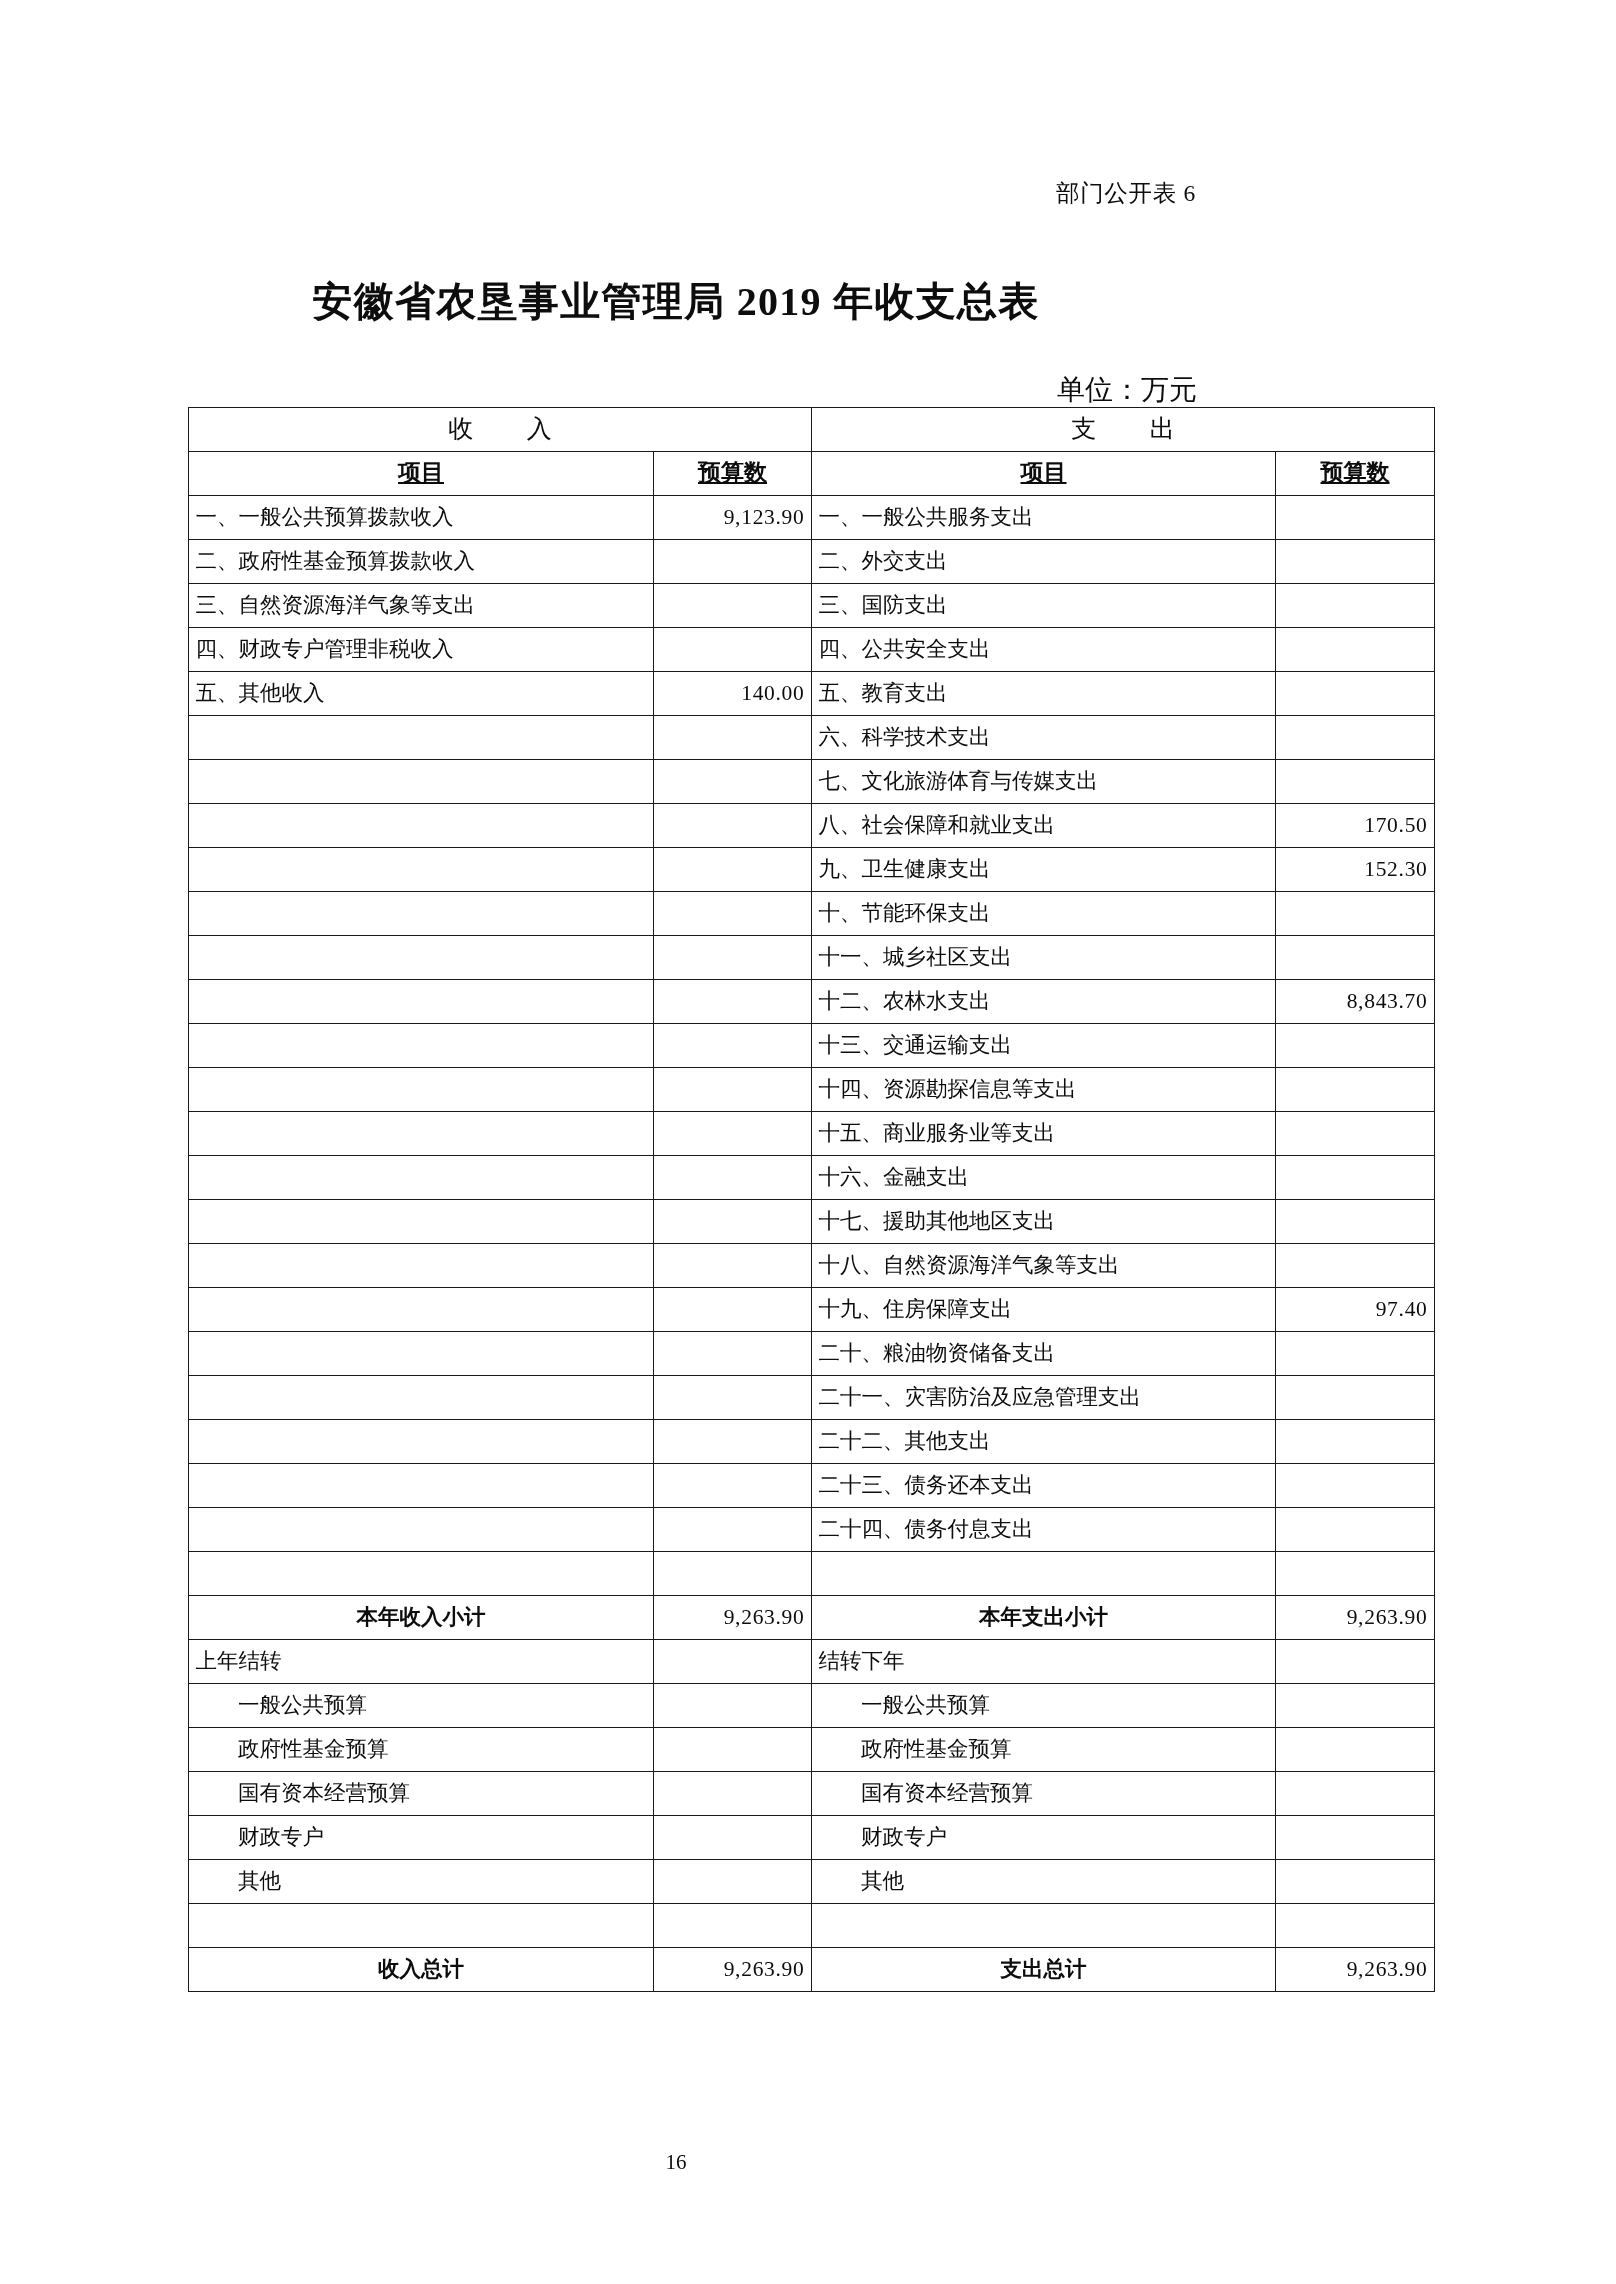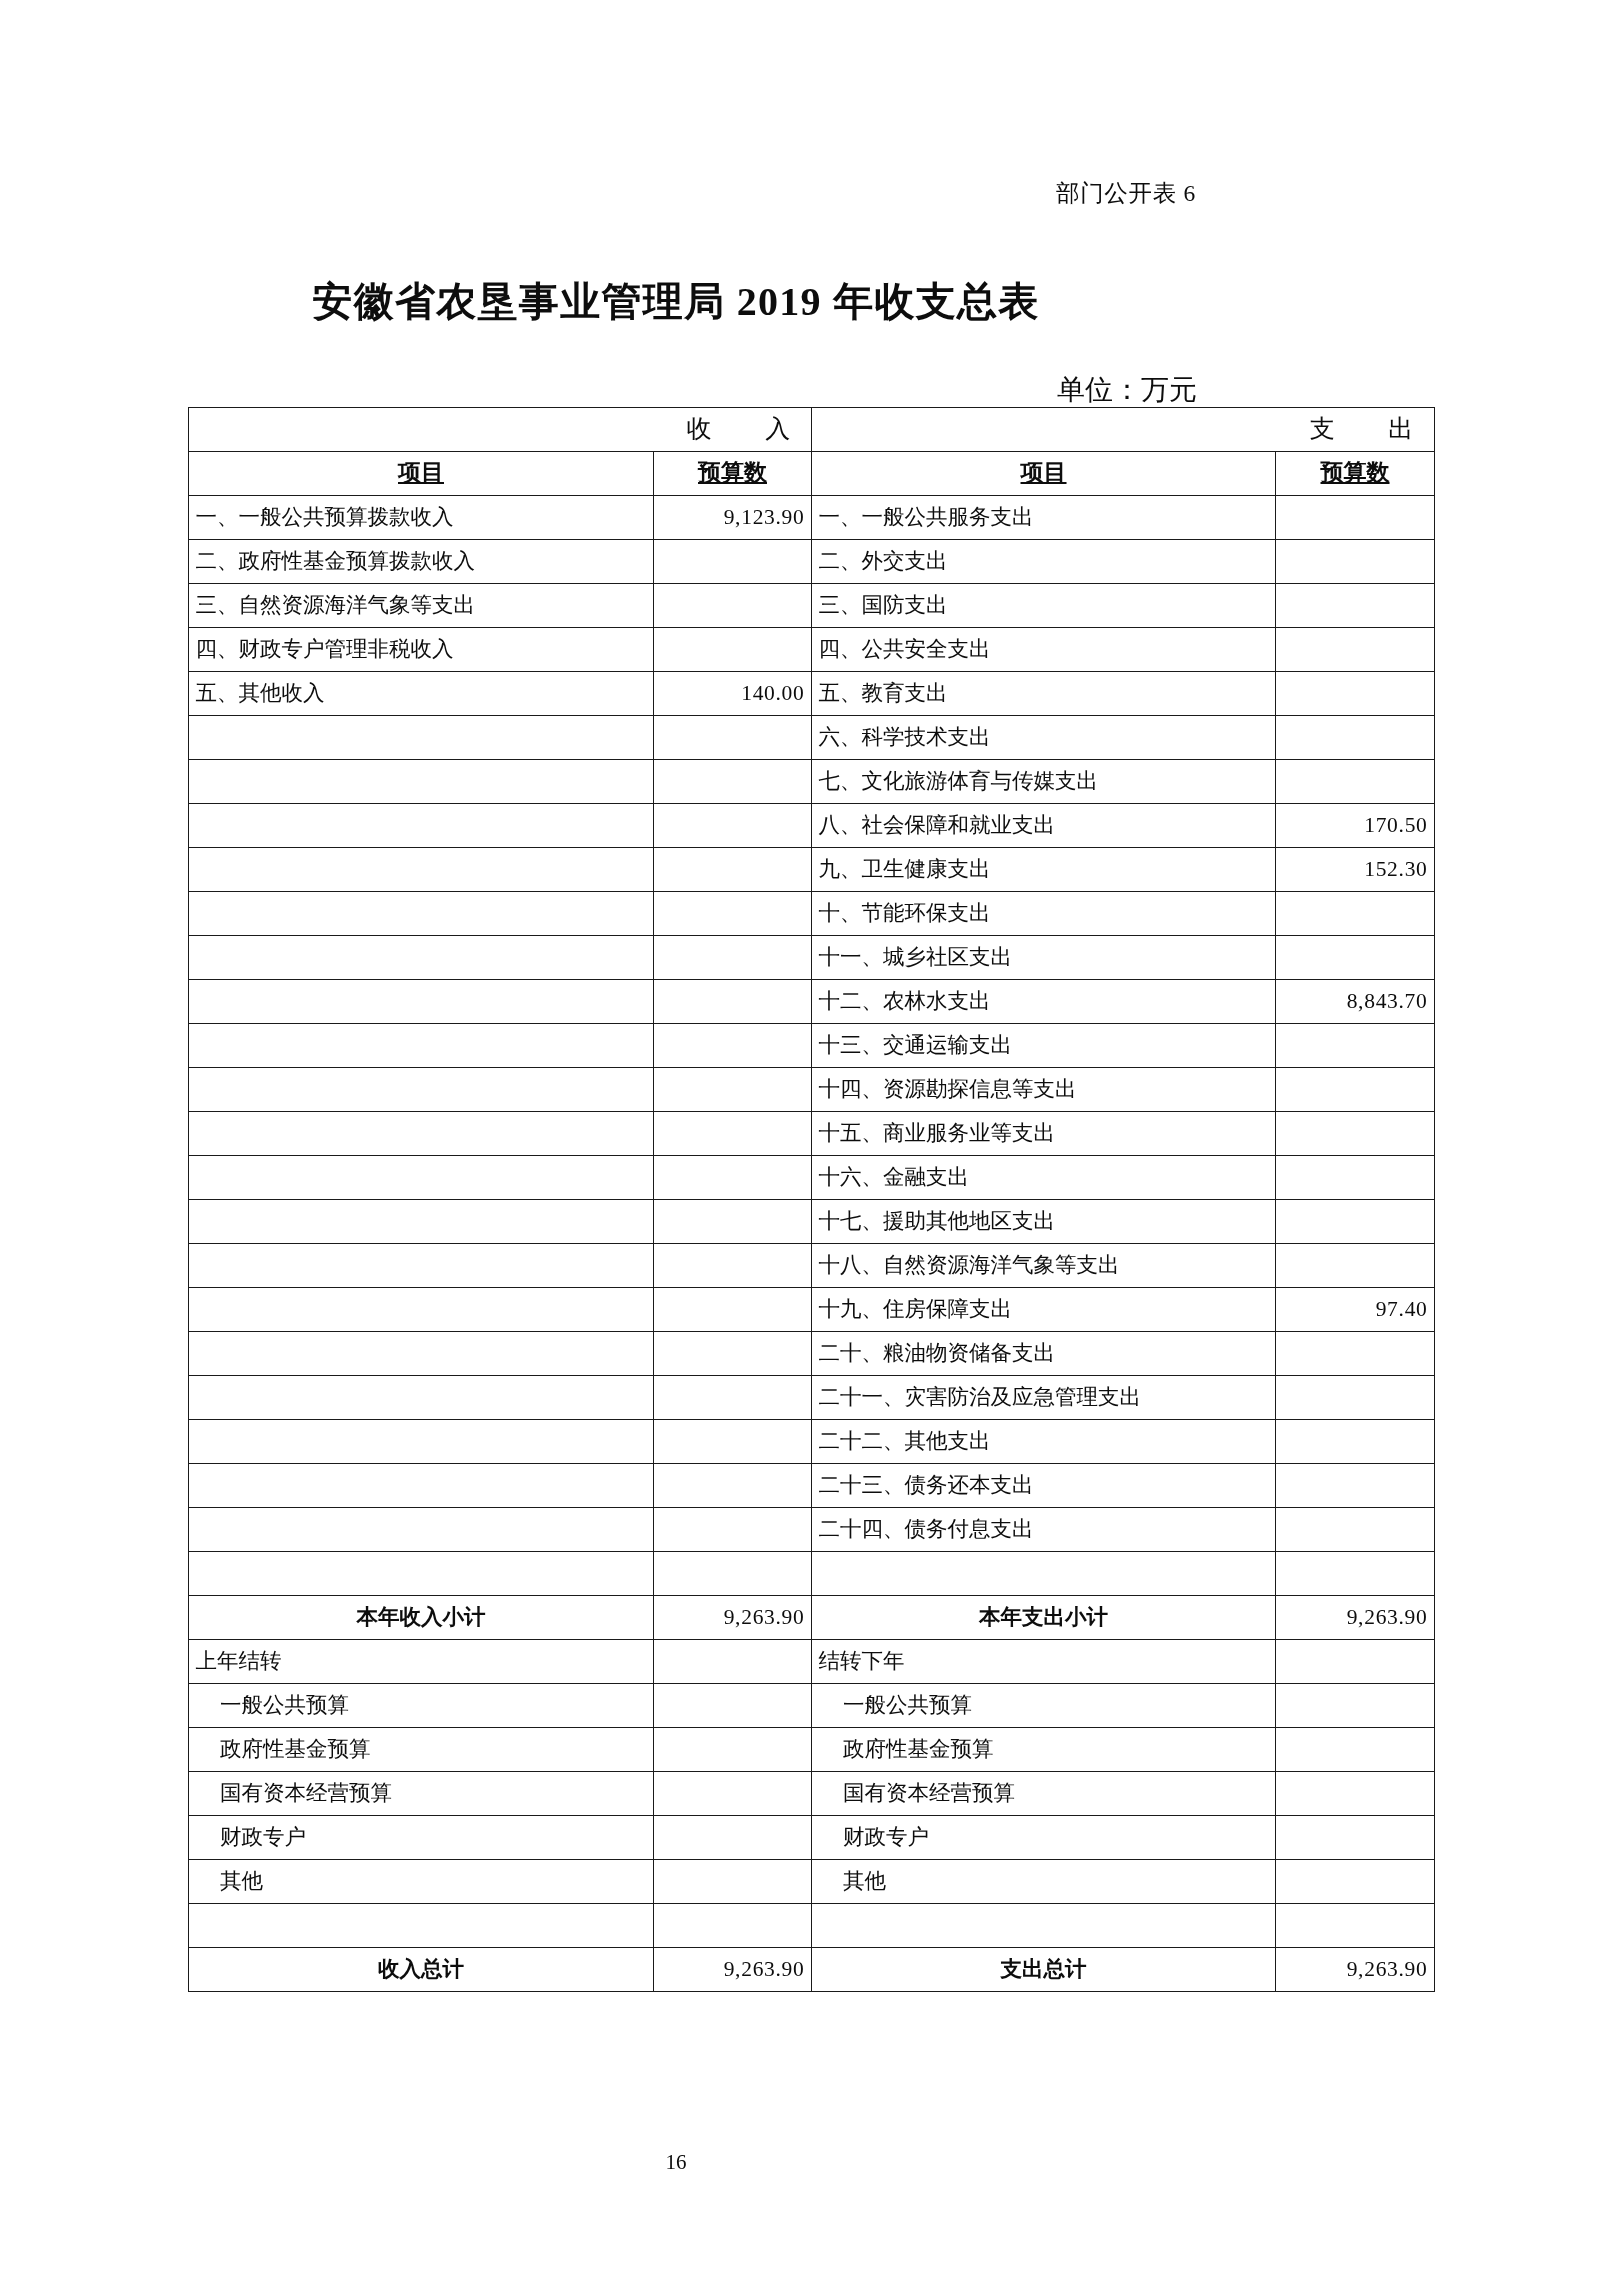--- a/index.html
+++ b/index.html
@@ -61,38 +61,38 @@
     padding: 0 6.5px;
     vertical-align: middle;
     line-height: 1.15;
   }
   col.c-inc-item { width: 465px; }
   col.c-inc-val  { width: 158px; }
   col.c-exp-item { width: 464px; }
   col.c-exp-val  { width: 159px; }
 
   .hdr-group {
-    text-align: right;
+    text-align: center;
     font-size: 25px;
     letter-spacing: 14.3px;
     text-indent: 14.3px;
     height: 46px;
   }
   .hdr-col {
     text-align: center;
     font-weight: bold;
     font-size: 23px;
     text-decoration: underline;
   }
   .item {
     text-align: left;
     padding-left: 9px;
     white-space: nowrap;
   }
-  .item.indent { padding-left: 31px; }
+  .item.indent { padding-left: 49px; }
   .num {
     text-align: right;
     padding-right: 11.7px;
     font-family: "Liberation Serif", "DejaVu Serif", serif;
     white-space: nowrap;
     letter-spacing: 0.7px;
   }
   .subtotal {
     text-align: center;
     font-weight: bold;

